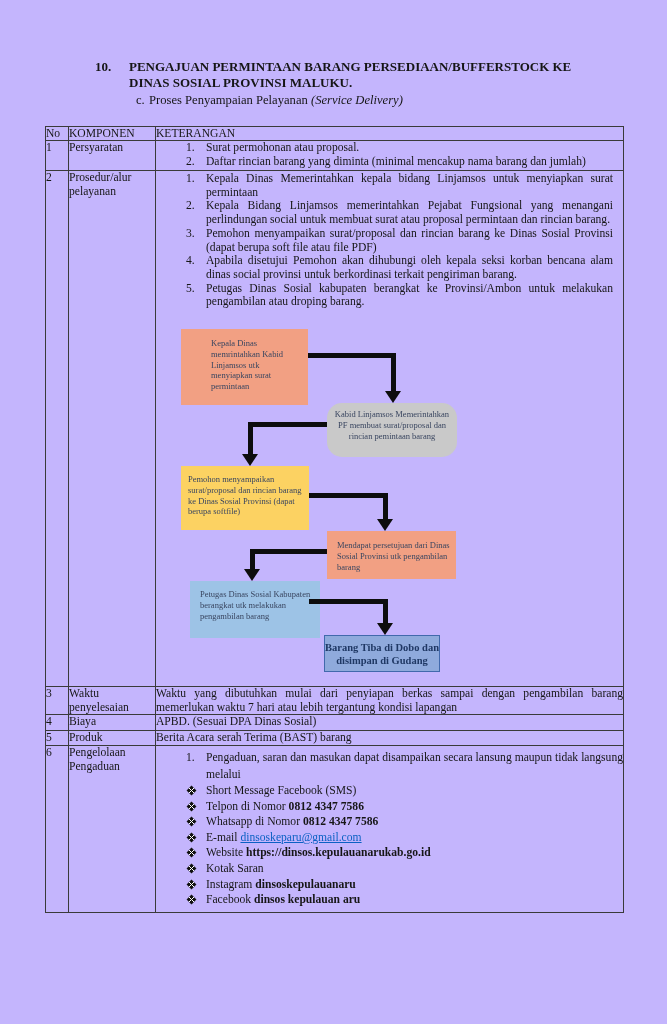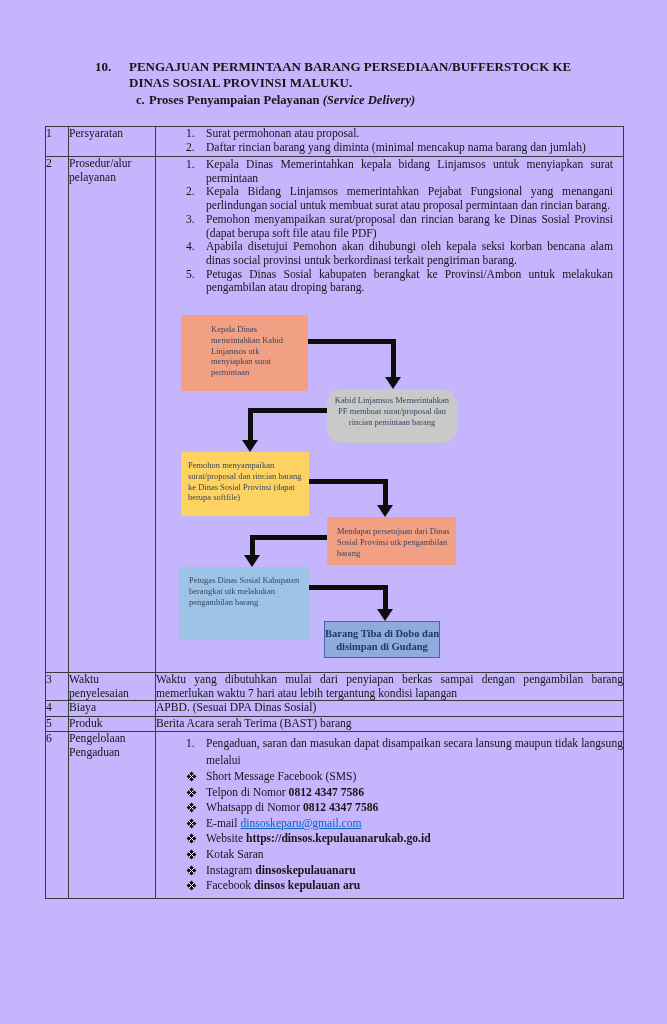--- a/index.html
+++ b/index.html
@@ -10,21 +10,21 @@
     background: #c4b5fd;
     font-family: "Liberation Serif", "DejaVu Serif", serif;
     color: #161616;
     overflow: hidden;
   }
 
   
   .title-line1 { position: absolute; left: 95px; top: 59px; display: flex; font-weight: bold; font-size: 13px; line-height: 16px; }
   .title-num { width: 34px; }
   .title-line2 { position: absolute; left: 129px; top: 75px; font-weight: bold; font-size: 13px; line-height: 16px; }
-  .title-sub  { position: absolute; left: 136px; top: 92px; font-weight: bold; font-size: 12.6px; line-height: 16px; }
+  .title-sub  { position: absolute; left: 136px; top: 92px; font-weight: normal; font-size: 12.6px; line-height: 16px; }
   .title-sub .sub-label { display: inline-block; width: 13px; }
 
   
   table.svc {
     position: absolute; left: 45px; top: 126px;
     width: 578px;
     border-collapse: collapse;
     table-layout: fixed;
     font-size: 11.6px;
     line-height: 13.7px;
@@ -55,21 +55,21 @@
   .c-salmon { background: #f2a083; }
   .c-gray   { background: #c9c9c9; }
   .c-yellow { background: #fcd262; }
   .c-lblue  { background: #9dc3e6; }
   .c-peri   { background: #8faadc; border: 1.5px solid #4169ac; }
 
   .fbox.b1 { left: 25px;  top: 158px; width: 127px; height: 76px; padding: 9px 5px 0 30px; box-sizing: border-box; }
   .fbox.b2 { left: 171px; top: 232px; width: 130px; height: 54px; padding: 6px 4px 0 4px; box-sizing: border-box; text-align: center; border-radius: 15px; }
   .fbox.b3 { left: 25px;  top: 295px; width: 128px; height: 64px; padding: 8px 2px 0 7px;  box-sizing: border-box; }
   .fbox.b4 { left: 171px; top: 360px; width: 129px; height: 48px; padding: 9px 4px 0 10px; box-sizing: border-box; }
-  .fbox.b5 { left: 23px;  top: 410px; width: 130px; height: 73px; padding: 8px 4px 0 10px; box-sizing: border-box; }
+  .fbox.b5 { left: 34px;  top: 410px; width: 130px; height: 57px; padding: 8px 4px 0 10px; box-sizing: border-box; }
   .fbox.b6 { left: 168px; top: 464px; width: 116px; height: 37px; box-sizing: border-box;
              display: flex; align-items: center; justify-content: center; text-align: center;
              font-size: 10.5px; line-height: 13px; font-weight: bold; color: #1f3864; }
 
   .abar { position: absolute; background: #0d0d0d; }
   .ahead { position: absolute; width: 0; height: 0;
            border-left: 8px solid transparent; border-right: 8px solid transparent;
            border-top: 12px solid #0d0d0d; }
 
   
@@ -104,20 +104,25 @@
   </div>
 
   <table class="svc">
     <colgroup>
         <col style="width:23px">
         <col style="width:87px">
         <col style="width:468px">
       </colgroup>
 
     <tbody>
+        <tr>
+      <th class="hdr">No</th>
+      <th class="hdr">KOMPONEN</th>
+      <th class="hdr">KETERANGAN</th>
+    </tr>
 
     <tr>
       <td class="no-cell" style="height:29px">1</td>
       <td class="komp-cell">Persyaratan</td>
       <td class="ket-cell">
         <div class="li nojust">
           <span class="li-num">1.</span>
           <span class="li-text">Surat permohonan atau proposal.</span>
         </div>
         <div class="li nojust">

